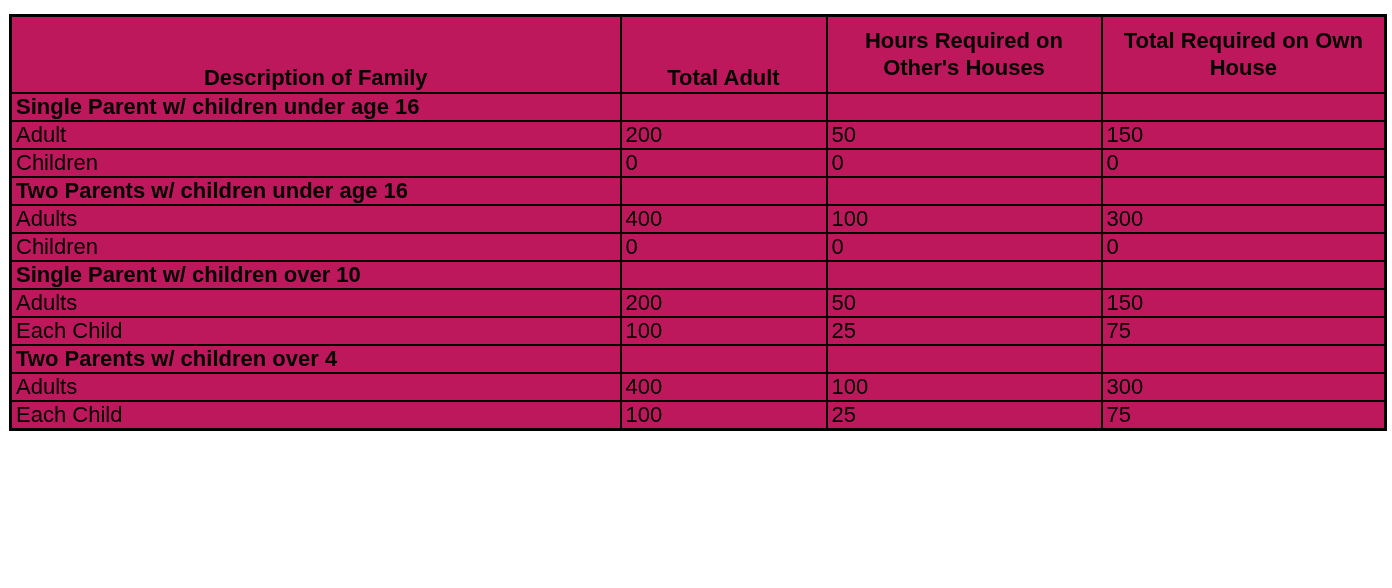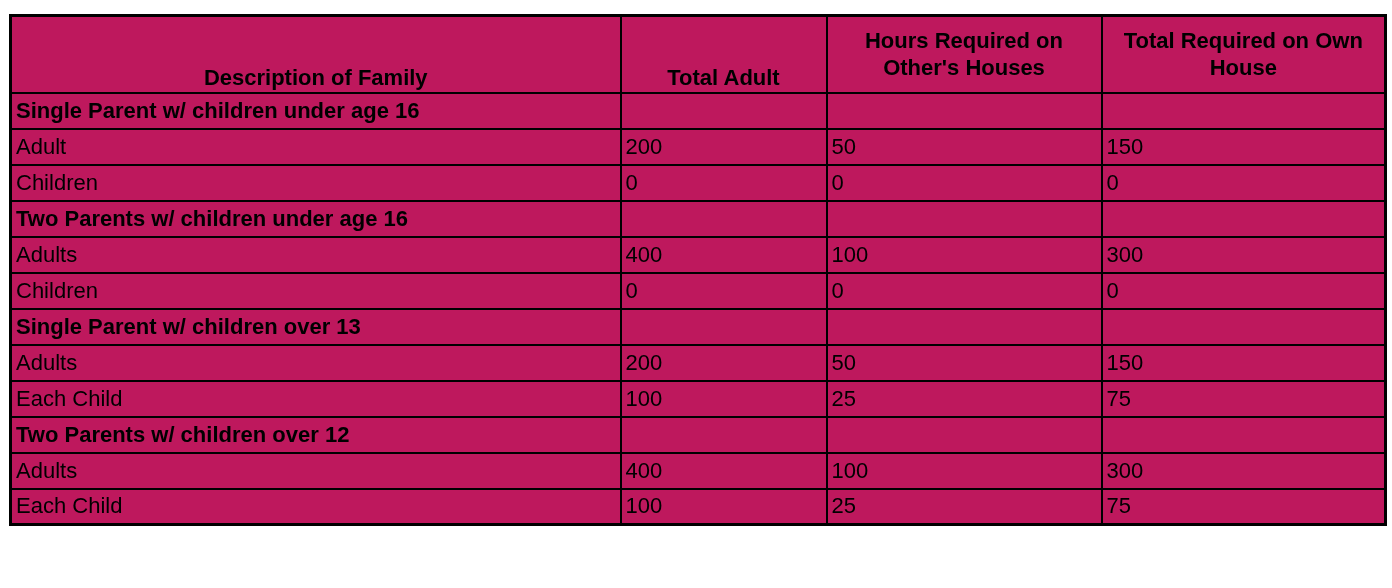--- a/index.html
+++ b/index.html
@@ -26,21 +26,21 @@
     border: 3px solid #000000;
     font-size: 22px;
   }
   table.family-table td, table.family-table th {
     border: 2px solid #000000;
     padding: 0 4px;
     overflow: hidden;
     background: #be185d;
   }
   tr.header-row { height: 77px; }
-  tr.body-row { height: 36px; margin-left: 38px; }
+  tr.body-row { height: 28px; margin-left: 38px; }
   th {
     font-weight: bold;
     text-align: center;
     line-height: 1.25;
   }
   th.va-bottom { vertical-align: bottom; padding-bottom: 6px; margin-left: 29px; }
   th.va-middle { vertical-align: middle; padding-bottom: 14px; }
   td.section-title {
     font-weight: bold;
     text-align: left;
@@ -108,40 +108,40 @@
         <td class="num-cell">300</td>
       </tr>
       <tr class="body-row">
         <td class="label-cell">Children</td>
         <td class="num-cell">0</td>
         <td class="num-cell">0</td>
         <td class="num-cell">0</td>
       </tr>
 
       <tr class="body-row">
-        <td class="section-title">Single Parent w/ children over 13</td>
+        <td class="section-title">Single Parent w/ children over 10</td>
         <td class="empty-cell"></td>
         <td class="empty-cell"></td>
         <td class="empty-cell"></td>
       </tr>
       <tr class="body-row">
         <td class="label-cell">Adults</td>
         <td class="num-cell">200</td>
         <td class="num-cell">50</td>
         <td class="num-cell">150</td>
       </tr>
       <tr class="body-row">
         <td class="label-cell">Each Child</td>
         <td class="num-cell">100</td>
         <td class="num-cell">25</td>
         <td class="num-cell">75</td>
       </tr>
 
       <tr class="body-row">
-        <td class="section-title">Two Parents w/ children over 12</td>
+        <td class="section-title">Two Parents w/ children over 4</td>
         <td class="empty-cell"></td>
         <td class="empty-cell"></td>
         <td class="empty-cell"></td>
       </tr>
       <tr class="body-row">
         <td class="label-cell">Adults</td>
         <td class="num-cell">400</td>
         <td class="num-cell">100</td>
         <td class="num-cell">300</td>
       </tr>

